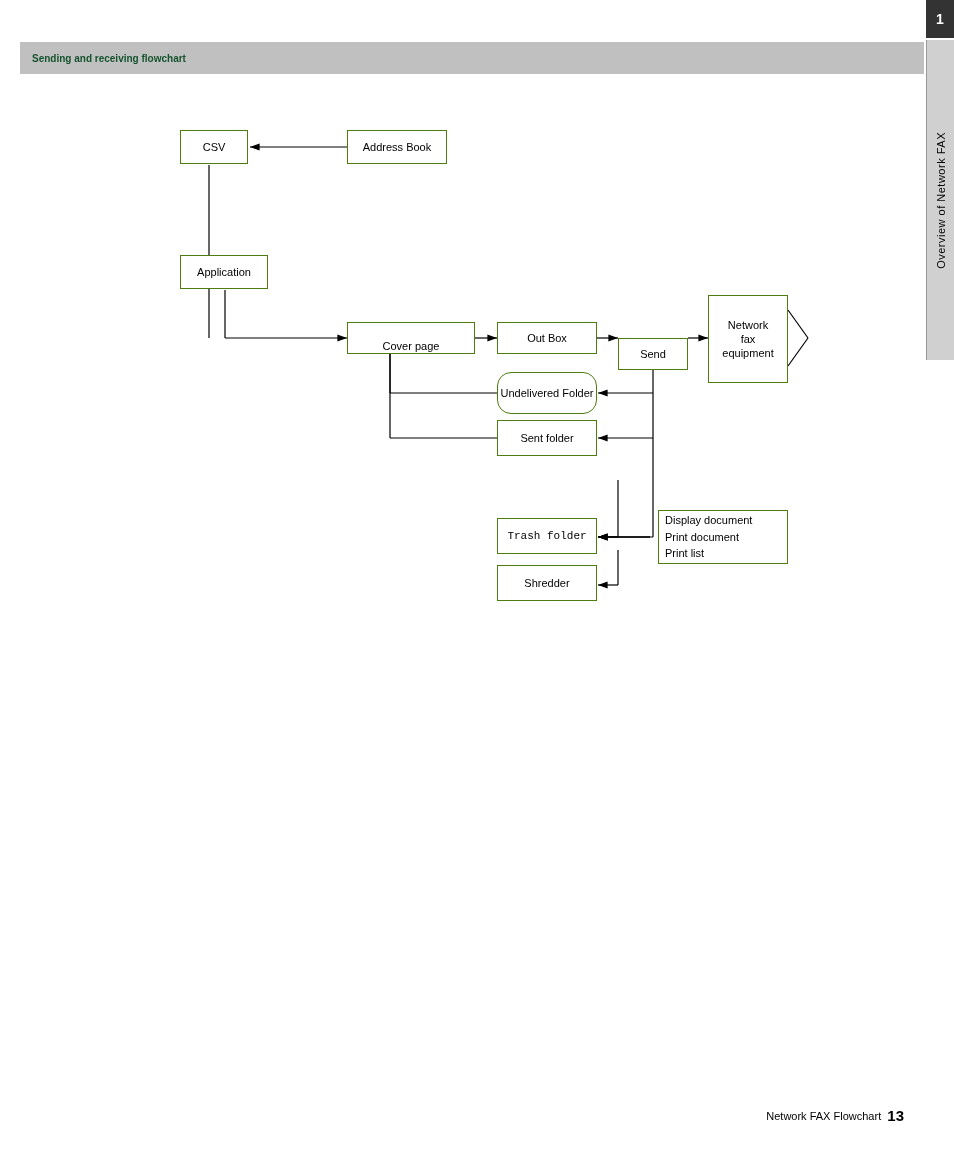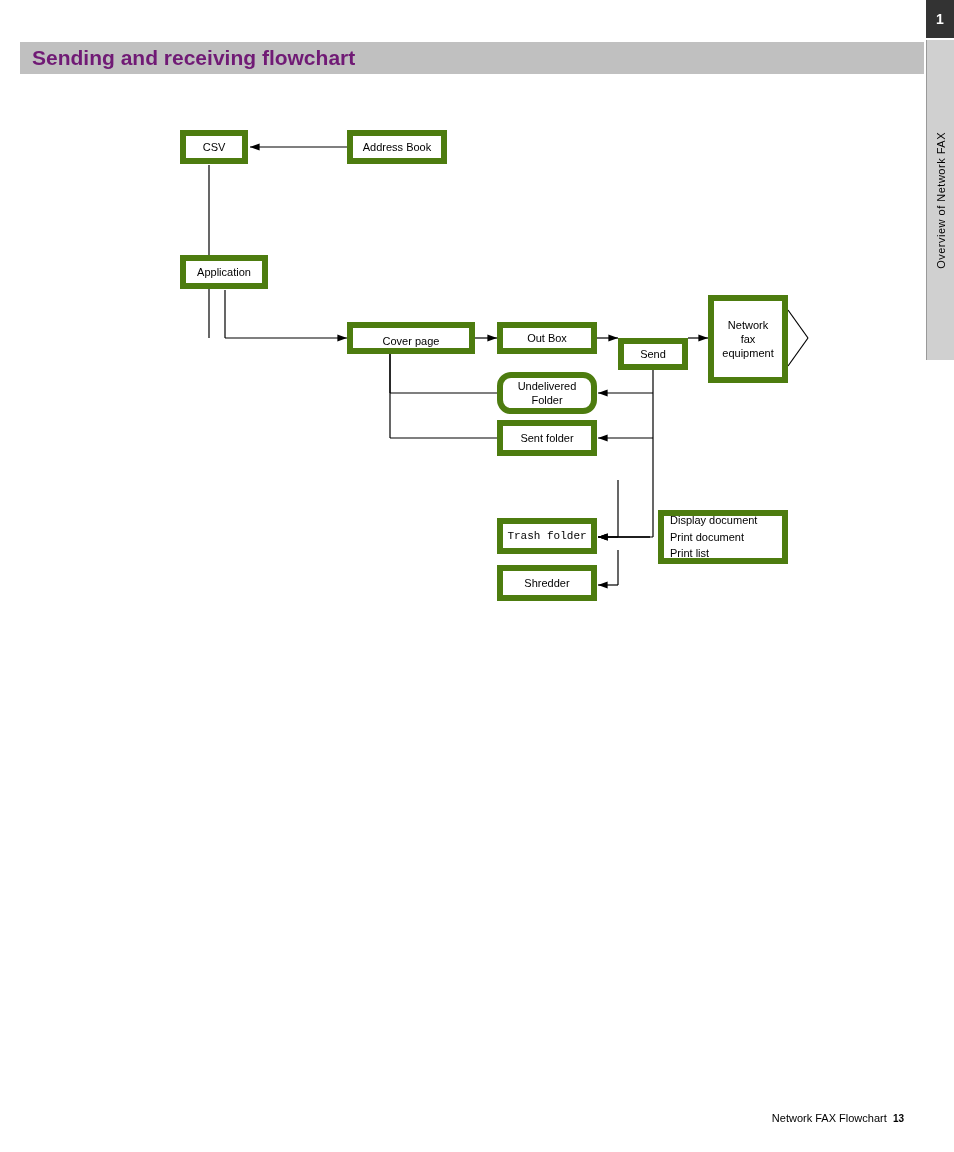--- a/index.html
+++ b/index.html
@@ -57,55 +57,55 @@
       top: 42px;
       left: 20px;
       right: 30px;
       height: 32px;
       background: #c0c0c0;
       display: flex;
       align-items: center;
       padding-left: 12px;
     }
     .header-bar-title {
-      font-size: 21px;
+      font-size: 10px;
       font-weight: bold;
-      color: #701a75;
+      color: #14532d;
     }
 
     
     .footer {
       position: absolute;
       bottom: 28px;
       left: 20px;
       right: 50px;
       display: flex;
       justify-content: flex-end;
       align-items: center;
       font-size: 11px;
       color: #000;
     }
     .footer-page {
-      font-size: 10px;
+      font-size: 15px;
       font-weight: bold;
     }
 
     
     .flowchart {
       position: absolute;
       top: 90px;
       left: 60px;
       right: 50px;
       bottom: 60px;
     }
 
     
     .box {
       position: absolute;
-      border: 6px solid #4d7c0f;
+      border: 1px solid #4d7c0f;
       background: #fff;
       display: flex;
       align-items: center;
       justify-content: center;
       text-align: center;
       font-size: 11px;
       line-height: 1.3;
     }
 
     

